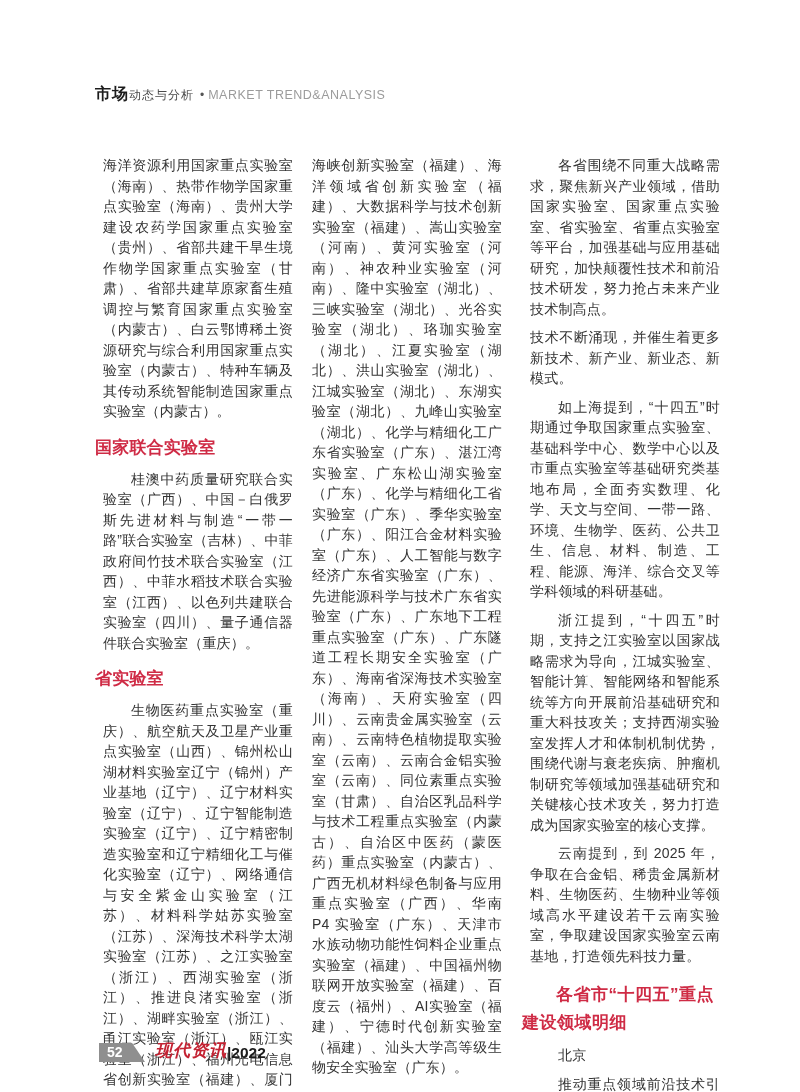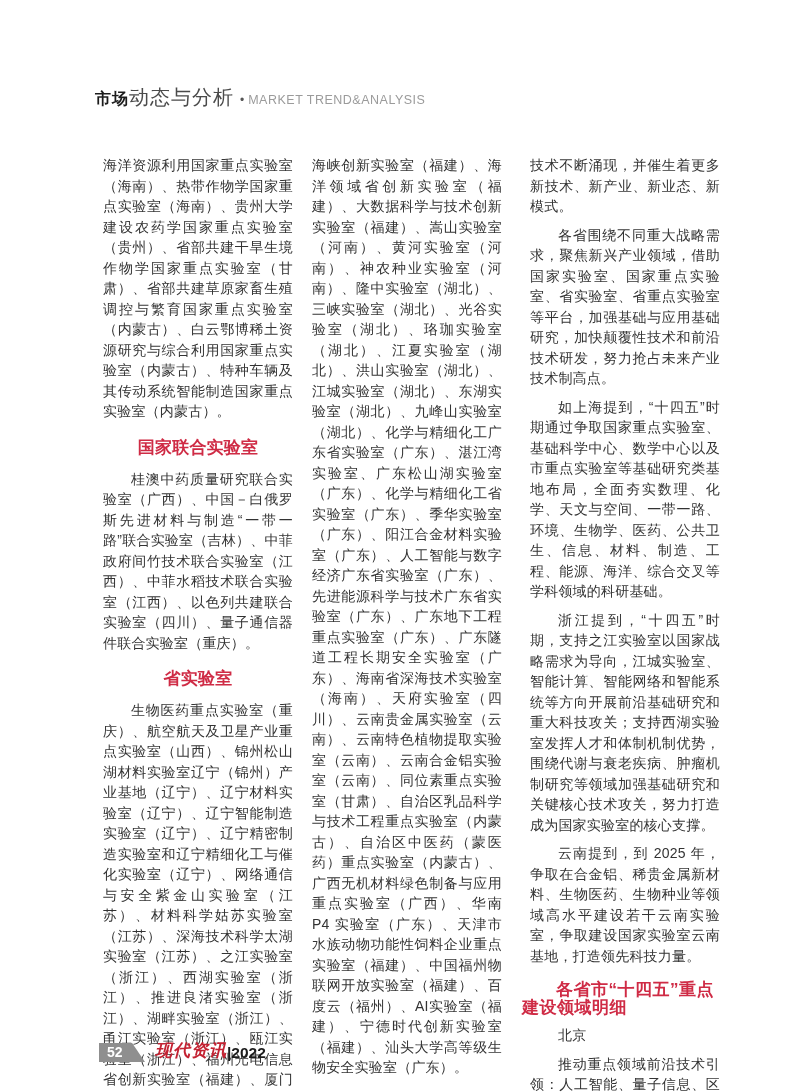--- a/index.html
+++ b/index.html
@@ -11,35 +11,35 @@
   }
   html,body{margin:0;padding:0;background:#e8e8e8;}
   .page{
     position:relative;width:800px;height:1092px;background:#ffffff;
     margin:0 auto;overflow:hidden;
     font-family:"Liberation Sans","DejaVu Sans",sans-serif;
   }
   
   .header{position:absolute;left:95px;top:84px;display:flex;align-items:baseline;white-space:nowrap;}
   .hdr-zh-bold{font-size:16px;font-weight:bold;color:#1c1c1c;letter-spacing:1px;}
-  .hdr-zh{font-size:20px;font-weight:400;color:#4a4a4a;letter-spacing:1px;}
+  .hdr-zh{font-size:12px;font-weight:400;color:#4a4a4a;letter-spacing:1px;}
   .hdr-dot{font-size:12px;color:#555;margin:0 4px 0 6px;}
   .hdr-en{font-size:12.5px;color:var(--hdr-gray);letter-spacing:0.5px;}
   
   .col{
     position:absolute;top:147px;width:206px;
     font-size:14px;line-height:20.5px;letter-spacing:0.2px;
     color:var(--body);text-align:justify;
   }
   .col-1{left:95px;} .col-2{left:304px;} .col-3{left:522px;}
   .para{margin:8px;}
   .para.indent{text-indent:2em;}
   h3.heading{margin:0;font-weight:bold;color:var(--red);}
-  h3.h-center{font-size:17px;text-align:center;margin:14px 0 9px;line-height:24px;}
-  h3.h-indent{font-size:17px;text-align:left;text-indent:2em;margin:15px 0 7px;line-height:18px;letter-spacing:0.5px;}
+  h3.h-center{font-size:17px;margin:14px 0 9px;line-height:24px;}
+  h3.h-indent{font-size:17px;text-align:left;text-indent:2em;margin:15px 0 7px;line-height:28px;letter-spacing:0.5px;}
   
   .footer{position:absolute;left:99px;top:1039px;display:flex;align-items:flex-end;}
   .page-badge{
     background:var(--badge-gray);color:#ffffff;
     width:46px;height:19px;line-height:19px;
     clip-path:polygon(0 0,72% 0,100% 100%,0 100%);
     font-size:14px;font-weight:bold;text-align:left;padding-left:8px;box-sizing:border-box;
   }
   .brand{font-family:"DejaVu Serif","Liberation Serif",serif;font-style:italic;font-weight:bold;
     color:var(--brand-red);font-size:17px;margin-left:10px;letter-spacing:1px;}
@@ -64,22 +64,22 @@
       <p class="para indent">桂澳中药质量研究联合实验室（广西）、中国－白俄罗斯先进材料与制造“一带一路”联合实验室（吉林）、中菲政府间竹技术联合实验室（江西）、中菲水稻技术联合实验室（江西）、以色列共建联合实验室（四川）、量子通信器件联合实验室（重庆）。</p>
       <h3 class="heading h-center">省实验室</h3>
       <p class="para indent">生物医药重点实验室（重庆）、航空航天及卫星产业重点实验室（山西）、锦州松山湖材料实验室辽宁（锦州）产业基地（辽宁）、辽宁材料实验室（辽宁）、辽宁智能制造实验室（辽宁）、辽宁精密制造实验室和辽宁精细化工与催化实验室（辽宁）、网络通信与安全紫金山实验室（江苏）、材料科学姑苏实验室（江苏）、深海技术科学太湖实验室（江苏）、之江实验室（浙江）、西湖实验室（浙江）、推进良渚实验室（浙江）、湖畔实验室（浙江）、甬江实验室（浙江）、瓯江实验室（浙江）、福州光电信息省创新实验室（福建）、厦门能源材料省创新实验室（福建）、泉州化学工程省创新实验室（福建）、宁德能源器件省创新实验室（福建）、闽都创新实验室（福建）、嘉庚创新实验室（福建）、清源创新实验室（福建）、翔安创新实验室（福建）、</p>
     </div>
   <div class="col col-2">
       <p class="para">海峡创新实验室（福建）、海洋领域省创新实验室（福建）、大数据科学与技术创新实验室（福建）、嵩山实验室（河南）、黄河实验室（河南）、神农种业实验室（河南）、隆中实验室（湖北）、三峡实验室（湖北）、光谷实验室（湖北）、珞珈实验室（湖北）、江夏实验室（湖北）、洪山实验室（湖北）、江城实验室（湖北）、东湖实验室（湖北）、九峰山实验室（湖北）、化学与精细化工广东省实验室（广东）、湛江湾实验室、广东松山湖实验室（广东）、化学与精细化工省实验室（广东）、季华实验室（广东）、阳江合金材料实验室（广东）、人工智能与数字经济广东省实验室（广东）、先进能源科学与技术广东省实验室（广东）、广东地下工程重点实验室（广东）、广东隧道工程长期安全实验室（广东）、海南省深海技术实验室（海南）、天府实验室（四川）、云南贵金属实验室（云南）、云南特色植物提取实验室（云南）、云南合金铝实验室（云南）、同位素重点实验室（甘肃）、自治区乳品科学与技术工程重点实验室（内蒙古）、自治区中医药（蒙医药）重点实验室（内蒙古）、广西无机材料绿色制备与应用重点实验室（广西）、华南 P4 实验室（广东）、天津市水族动物功能性饲料企业重点实验室（福建）、中国福州物联网开放实验室（福建）、百度云（福州）、AI实验室（福建）、宁德时代创新实验室（福建）、汕头大学高等级生物安全实验室（广东）。</p>
       <h3 class="heading h-indent">29 省指明“十四五”重点建设领域</h3>
       <p class="para indent">当前，科学发展进入新的大科学时代，科技创新的范式革命正在兴起，新一代信息技术、生物技术、新能源、新材料、智能制造等领域颠覆性</p>
     </div>
   <div class="col col-3">
+      <p class="para indent">各省围绕不同重大战略需求，聚焦新兴产业领域，借助国家实验室、国家重点实验室、省实验室、省重点实验室等平台，加强基础与应用基础研究，加快颠覆性技术和前沿技术研发，努力抢占未来产业技术制高点。</p>
       <p class="para">技术不断涌现，并催生着更多新技术、新产业、新业态、新模式。</p>
-      <p class="para indent">各省围绕不同重大战略需求，聚焦新兴产业领域，借助国家实验室、国家重点实验室、省实验室、省重点实验室等平台，加强基础与应用基础研究，加快颠覆性技术和前沿技术研发，努力抢占未来产业技术制高点。</p>
       <p class="para indent">如上海提到，“十四五”时期通过争取国家重点实验室、基础科学中心、数学中心以及市重点实验室等基础研究类基地布局，全面夯实数理、化学、天文与空间、一带一路、环境、生物学、医药、公共卫生、信息、材料、制造、工程、能源、海洋、综合交叉等学科领域的科研基础。</p>
       <p class="para indent">浙江提到，“十四五”时期，支持之江实验室以国家战略需求为导向，江城实验室、智能计算、智能网络和智能系统等方向开展前沿基础研究和重大科技攻关；支持西湖实验室发挥人才和体制机制优势，围绕代谢与衰老疾病、肿瘤机制研究等领域加强基础研究和关键核心技术攻关，努力打造成为国家实验室的核心支撑。</p>
       <p class="para indent">云南提到，到 2025 年，争取在合金铝、稀贵金属新材料、生物医药、生物种业等领域高水平建设若干云南实验室，争取建设国家实验室云南基地，打造领先科技力量。</p>
       <h3 class="heading h-indent">各省市“十四五”重点建设领域明细</h3>
       <p class="para indent">北京</p>
       <p class="para indent">推动重点领域前沿技术引领：人工智能、量子信息、区块链、生物技术。</p>
       <p class="para indent">突破重点领域关键核心技术：集成电路、关键新材料、通用型关键零部件、关键仪器设备。</p>
     </div>
 
   <div class="footer">

